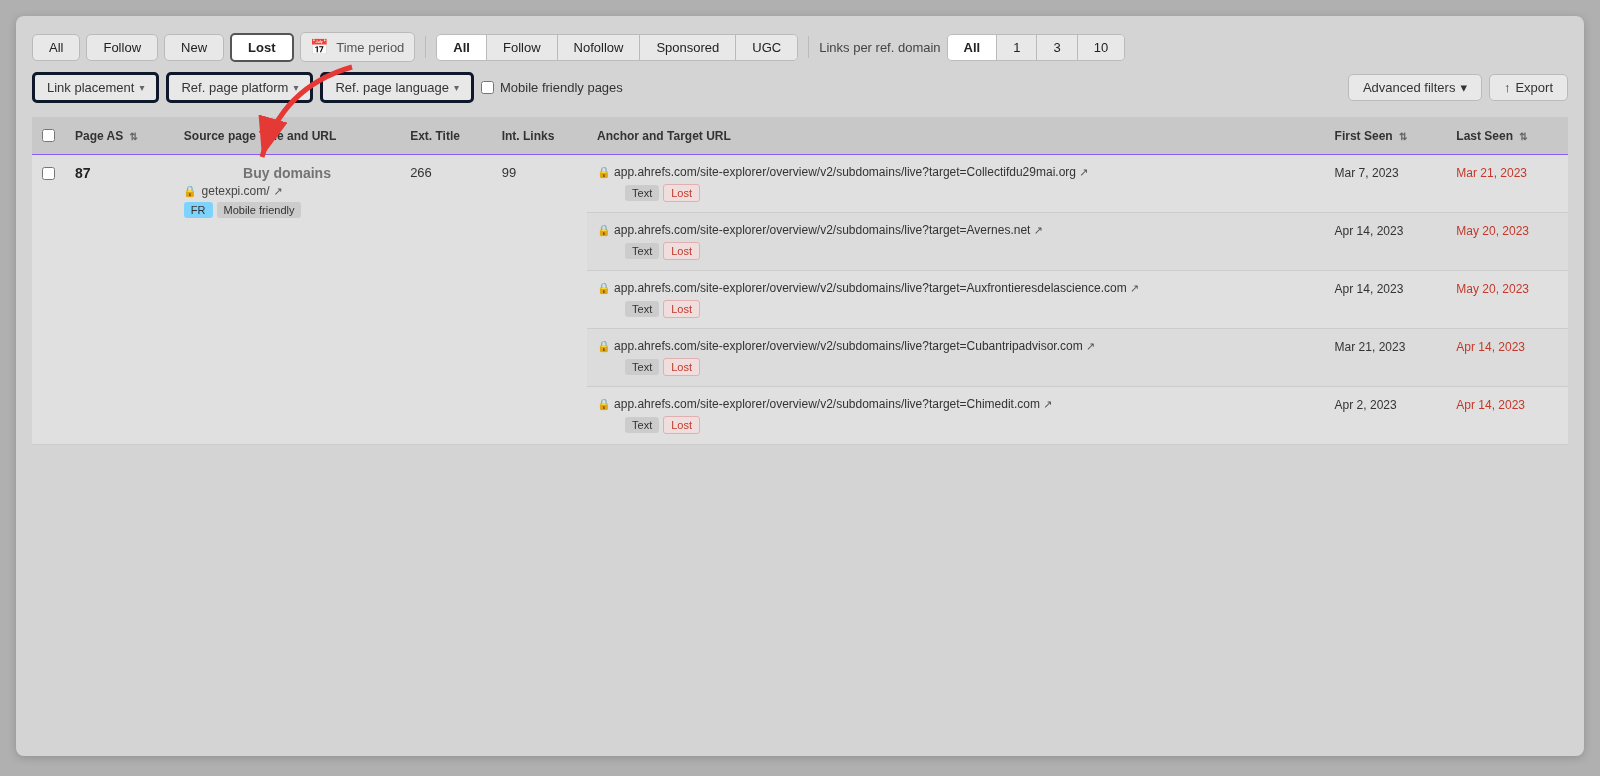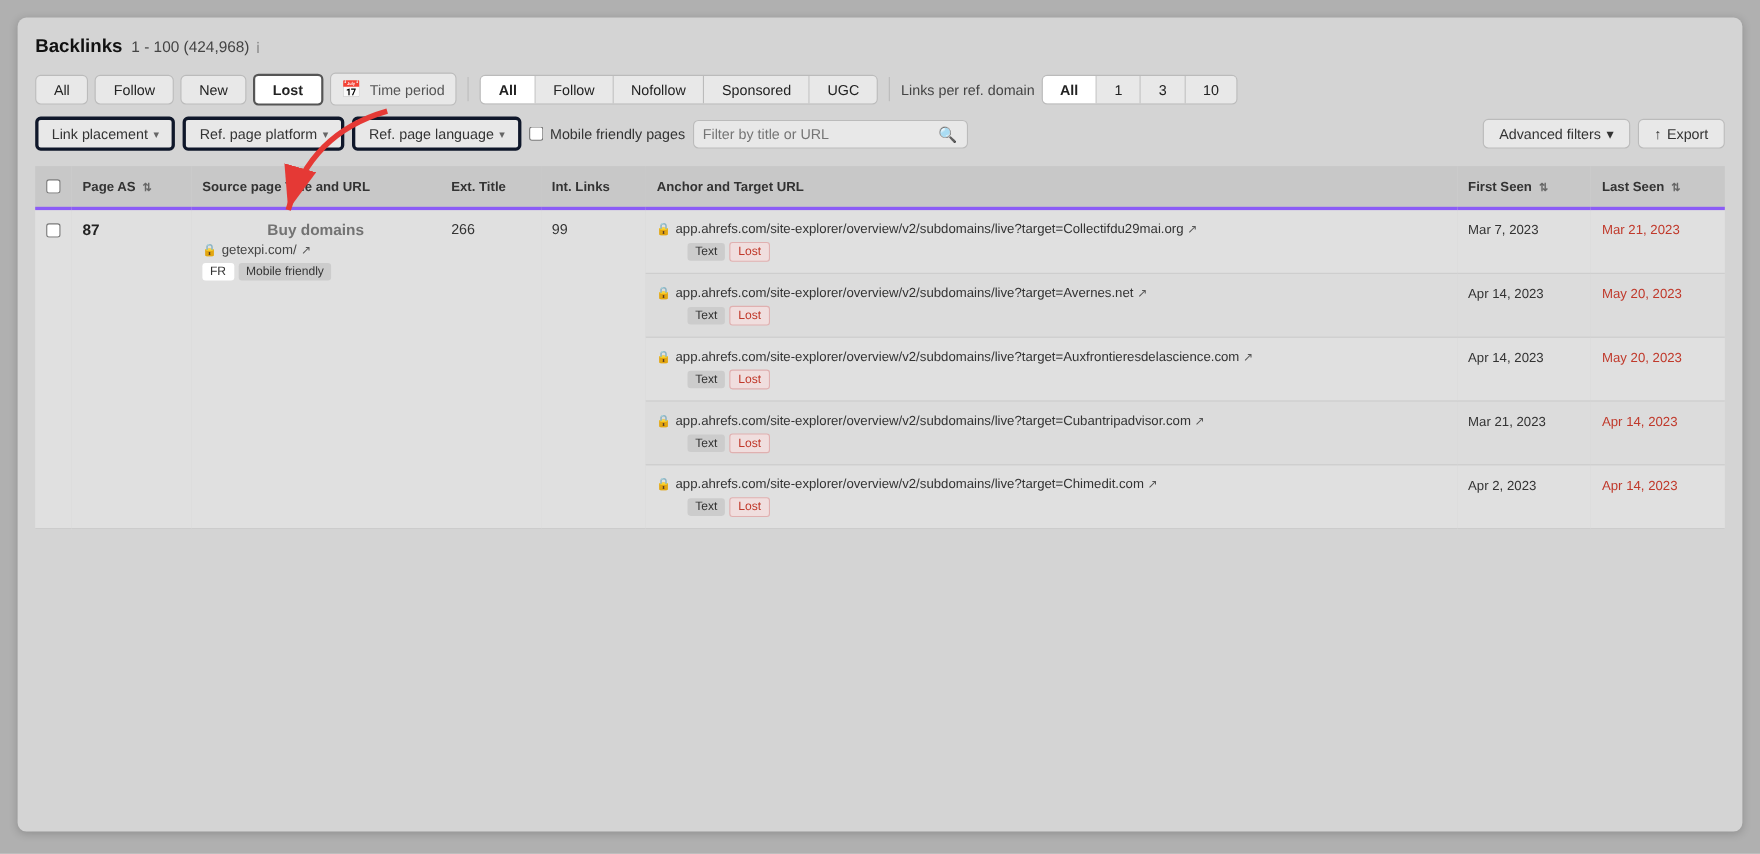--- a/index.html
+++ b/index.html
@@ -190,21 +190,21 @@
     }
     thead tr {
       background: #c8c8c8;
     }
     thead th {
       padding: 9px 10px;
       text-align: left;
       font-size: 12px;
       font-weight: 600;
       color: #333;
-      border-bottom: 3px solid #8b5cf6;
+      border-bottom: 1px solid #8b5cf6;
       white-space: nowrap;
     }
     thead th .sort-icon { font-size: 10px; color: #666; margin-left: 3px; }
     tbody tr {
       background: #e0e0e0;
       border-bottom: 1px solid #ccc;
       vertical-align: top;
     }
     tbody tr:nth-child(even) { background: #dcdcdc; }
     td {
@@ -235,21 +235,21 @@
     .lock-icon { font-size: 11px; color: #666; }
     .ext-link-icon { font-size: 11px; color: #555; }
     .tag {
       display: inline-block;
       padding: 2px 7px;
       border-radius: 3px;
       font-size: 11px;
       font-weight: 500;
       margin-right: 4px;
     }
-    .tag-fr { background: #ffffff; color: #333; }
+    .tag-fr { background: #7dd3fc; color: #333; }
     .tag-mobile { background: #ccc; color: #333; }
     .tag-text { background: #ccc; color: #333; }
     .tag-lost { background: #f0dede; color: #c0392b; border: 1px solid #e0b0b0; }
     .anchor-url {
       font-size: 12px;
       color: #333;
       margin-bottom: 3px;
     }
     .anchor-tags { margin-top: 5px; padding-left: 28px; }
     .first-seen { color: #333; font-size: 12px; white-space: nowrap; }
@@ -263,25 +263,20 @@
       pointer-events: none;
       z-index: 10;
     }
     .table-outer { position: relative; }
   </style>
 </head>
 <body>
 
 <div class="main-container">
 
-  <div class="header-row">
-    <span class="page-title">Backlinks</span>
-    <span class="page-count">1 - 100 (424,968)</span>
-    <span class="info-icon">ℹ</span>
-  </div>
 
   <div class="filter-bar">
     <button class="btn">All</button>
     <button class="btn">Follow</button>
     <button class="btn">New</button>
     <button class="btn active-btn">Lost</button>
     <div class="time-period-btn">
       <span class="calendar-icon">📅</span>
       <span>Time period</span>
     </div>
@@ -313,24 +308,20 @@
       <span class="chevron">▾</span>
     </div>
     <div class="dropdown-btn">
       <span>Ref. page language</span>
       <span class="chevron">▾</span>
     </div>
     <label class="checkbox-label">
       <input type="checkbox" style="">
       <span>Mobile friendly pages</span>
     </label>
-    <div class="search-box">
-      <input type="text" placeholder="Filter by title or URL" style="">
-      <span class="search-icon">🔍</span>
-    </div>
     <div class="spacer"></div>
     <div class="advanced-filters-btn">
       <span>Advanced filters</span>
       <span class="chevron">▾</span>
     </div>
     <div class="export-btn">
       <span>↑</span>
       <span>Export</span>
     </div>
   </div>

